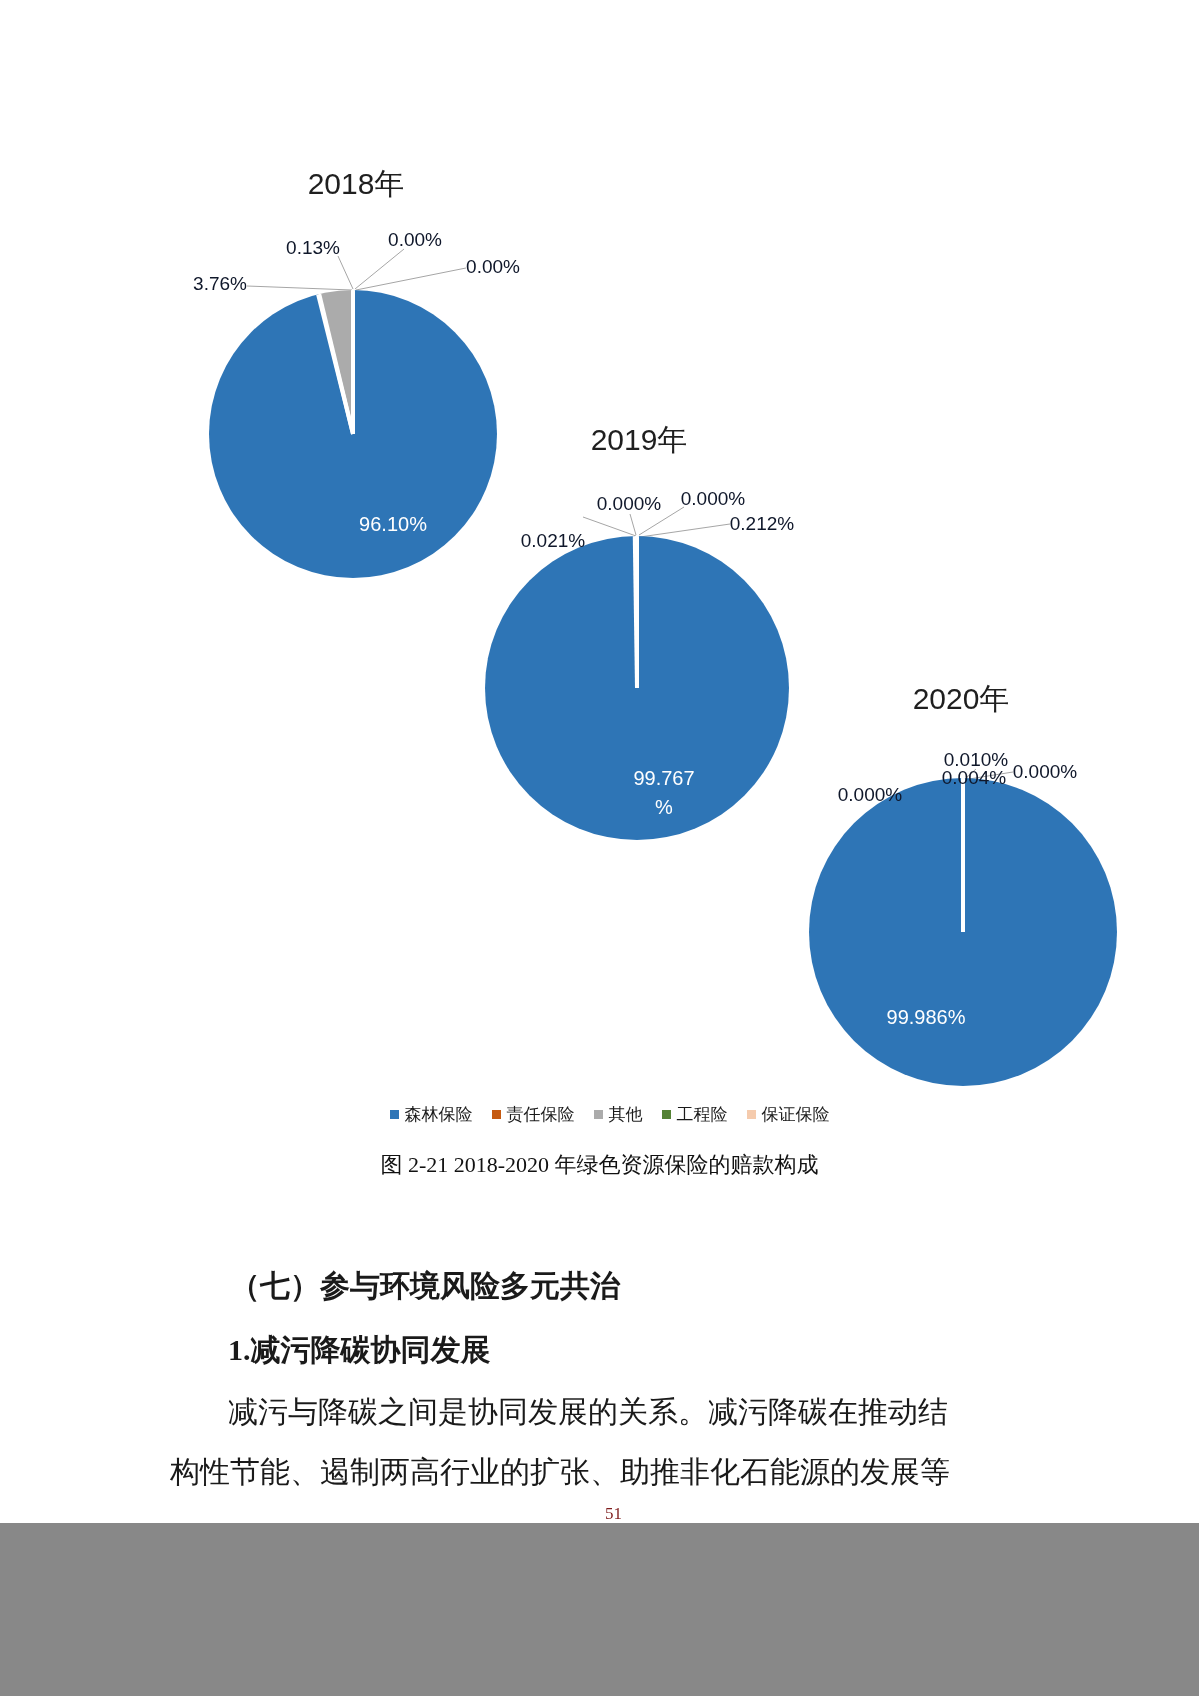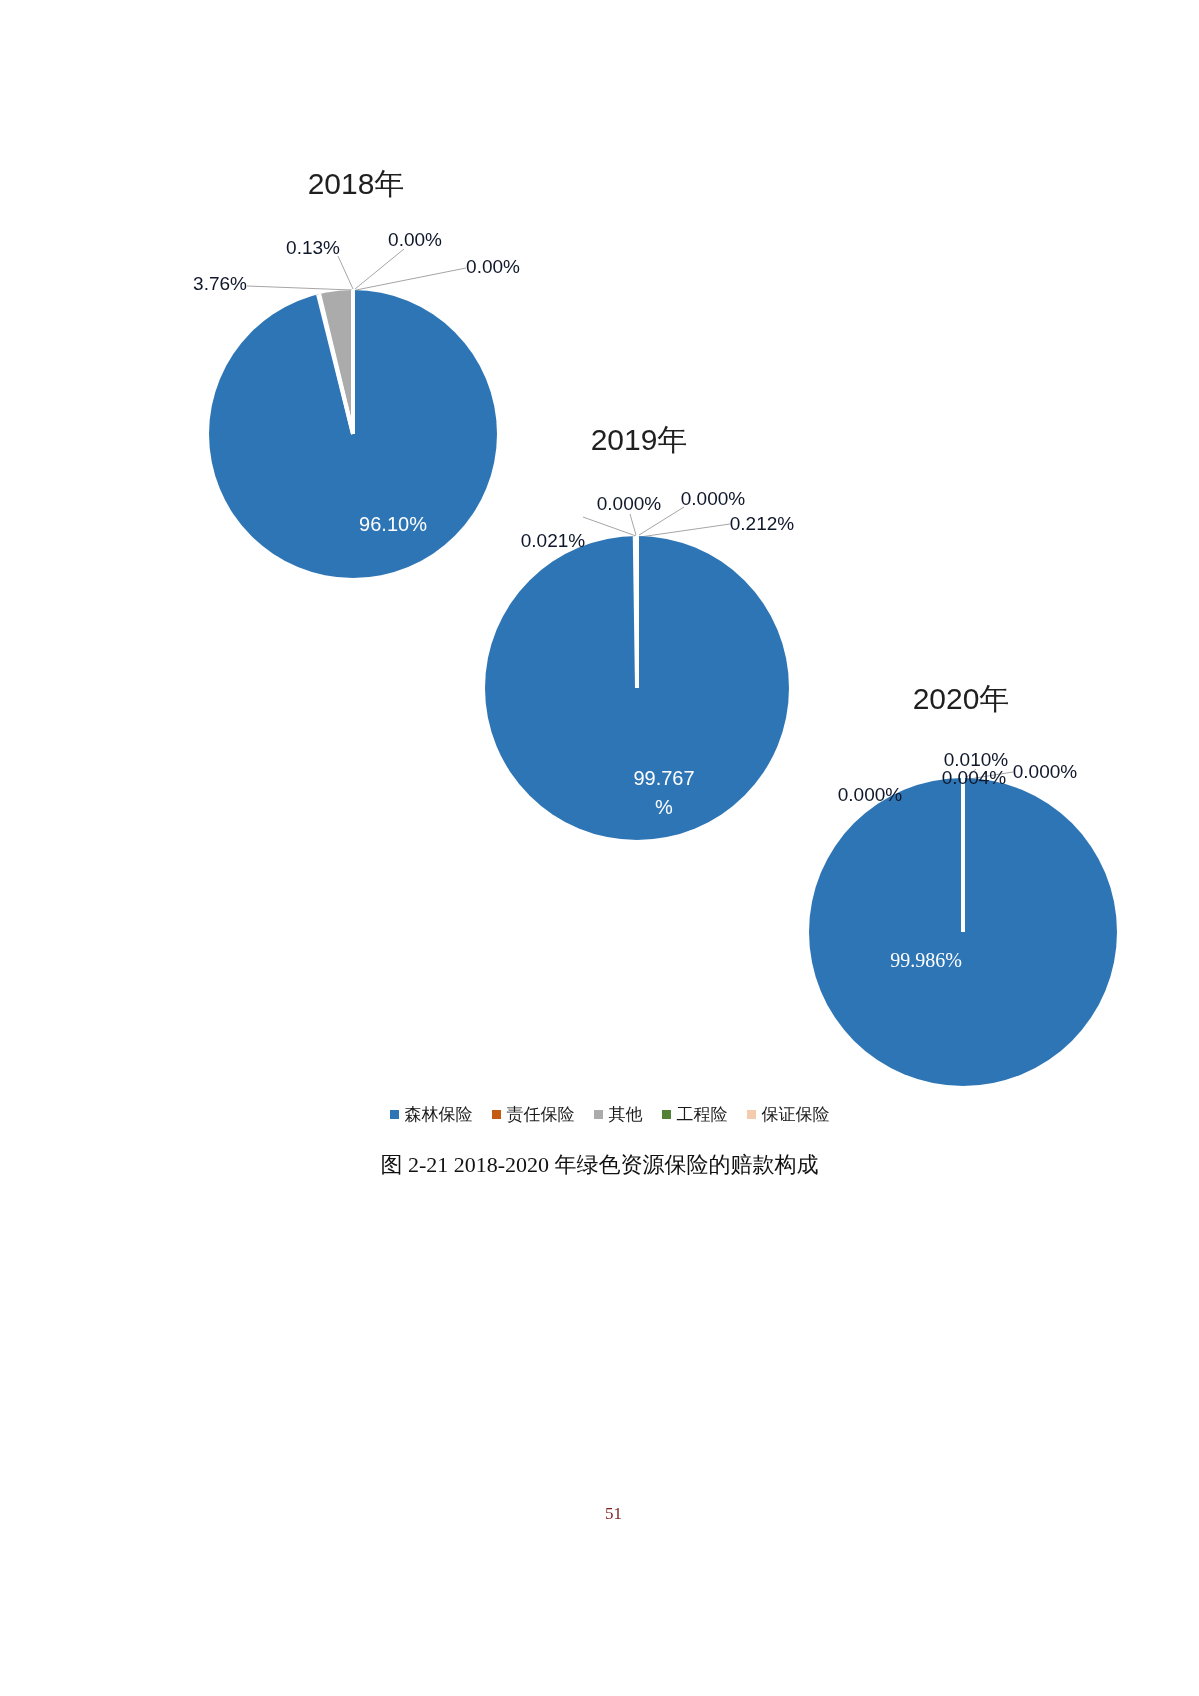--- a/index.html
+++ b/index.html
@@ -1,18 +1,18 @@
 <!DOCTYPE html>
 <html><head>
 <meta charset="utf-8">
 <style>
   html,body{margin:0;padding:0;background:#888;}
   .page{
     position:relative;
-    width:1199px;height:1696px;
+    width:1199px;height:1523px;
     background:#ffffff;
     margin:0 auto;
     overflow:hidden;
     font-family:"Liberation Sans","DejaVu Sans",sans-serif;
   }
   
   .figure{position:absolute;left:0;top:0;width:1199px;height:1240px;}
   .leader-svg{position:absolute;left:0;top:0;pointer-events:none;}
   .pie-title{
     position:absolute;transform:translate(-50%,-50%);
@@ -48,21 +48,21 @@
   .co-2-1{left:974px;top:778px;}
   .co-2-2{left:976px;top:760px;}
   .co-2-3{left:1045px;top:772px;}
   .inside-label{
     position:absolute;transform:translate(-50%,-50%);
     font-size:20px;color:#ffffff;white-space:pre-line;
     text-align:center;line-height:29px;
   }
   #inside-0{left:393px;top:524px;}
   #inside-1{left:664px;top:793px;}
-  #inside-2{left:926px;top:960px;font-family:Liberation Serif, serif;}
+  #inside-2{left:926px;top:1017px;}
   
   .legend{
     position:absolute;left:10px;top:1100px;width:1199px;height:28px;
     display:flex;justify-content:center;align-items:center;gap:19px;
   }
   .legend-item{display:flex;align-items:center;font-size:17px;color:#1a1a1a;}
   .legend-swatch{width:9px;height:9px;margin-right:6px;flex:0 0 auto;}
   
   .caption{
     position:absolute;left:0;top:1150px;width:1199px;
@@ -167,15 +167,21 @@
       </span>
       <span class="legend-item">
         <span class="legend-swatch" style="background: rgb(245, 203, 173);"></span>
         <span>保证保险</span>
       </span>
     </div>
 
     <div class="caption">图 2-21  2018-2020 年绿色资源保险的赔款构成</div>
   </div>
 
+  <div class="body-text">
+    <h2 class="heading">（七）参与环境风险多元共治</h2>
+    <h3 class="subheading">1.减污降碳协同发展</h3>
+    <p class="para-line" id="para-0">减污与降碳之间是协同发展的关系。减污降碳在推动结</p>
+    <p class="para-line" id="para-1">构性节能、遏制两高行业的扩张、助推非化石能源的发展等</p>
+  </div>
 
   <div class="page-number">51</div>
 </div>
 
 </body></html>

